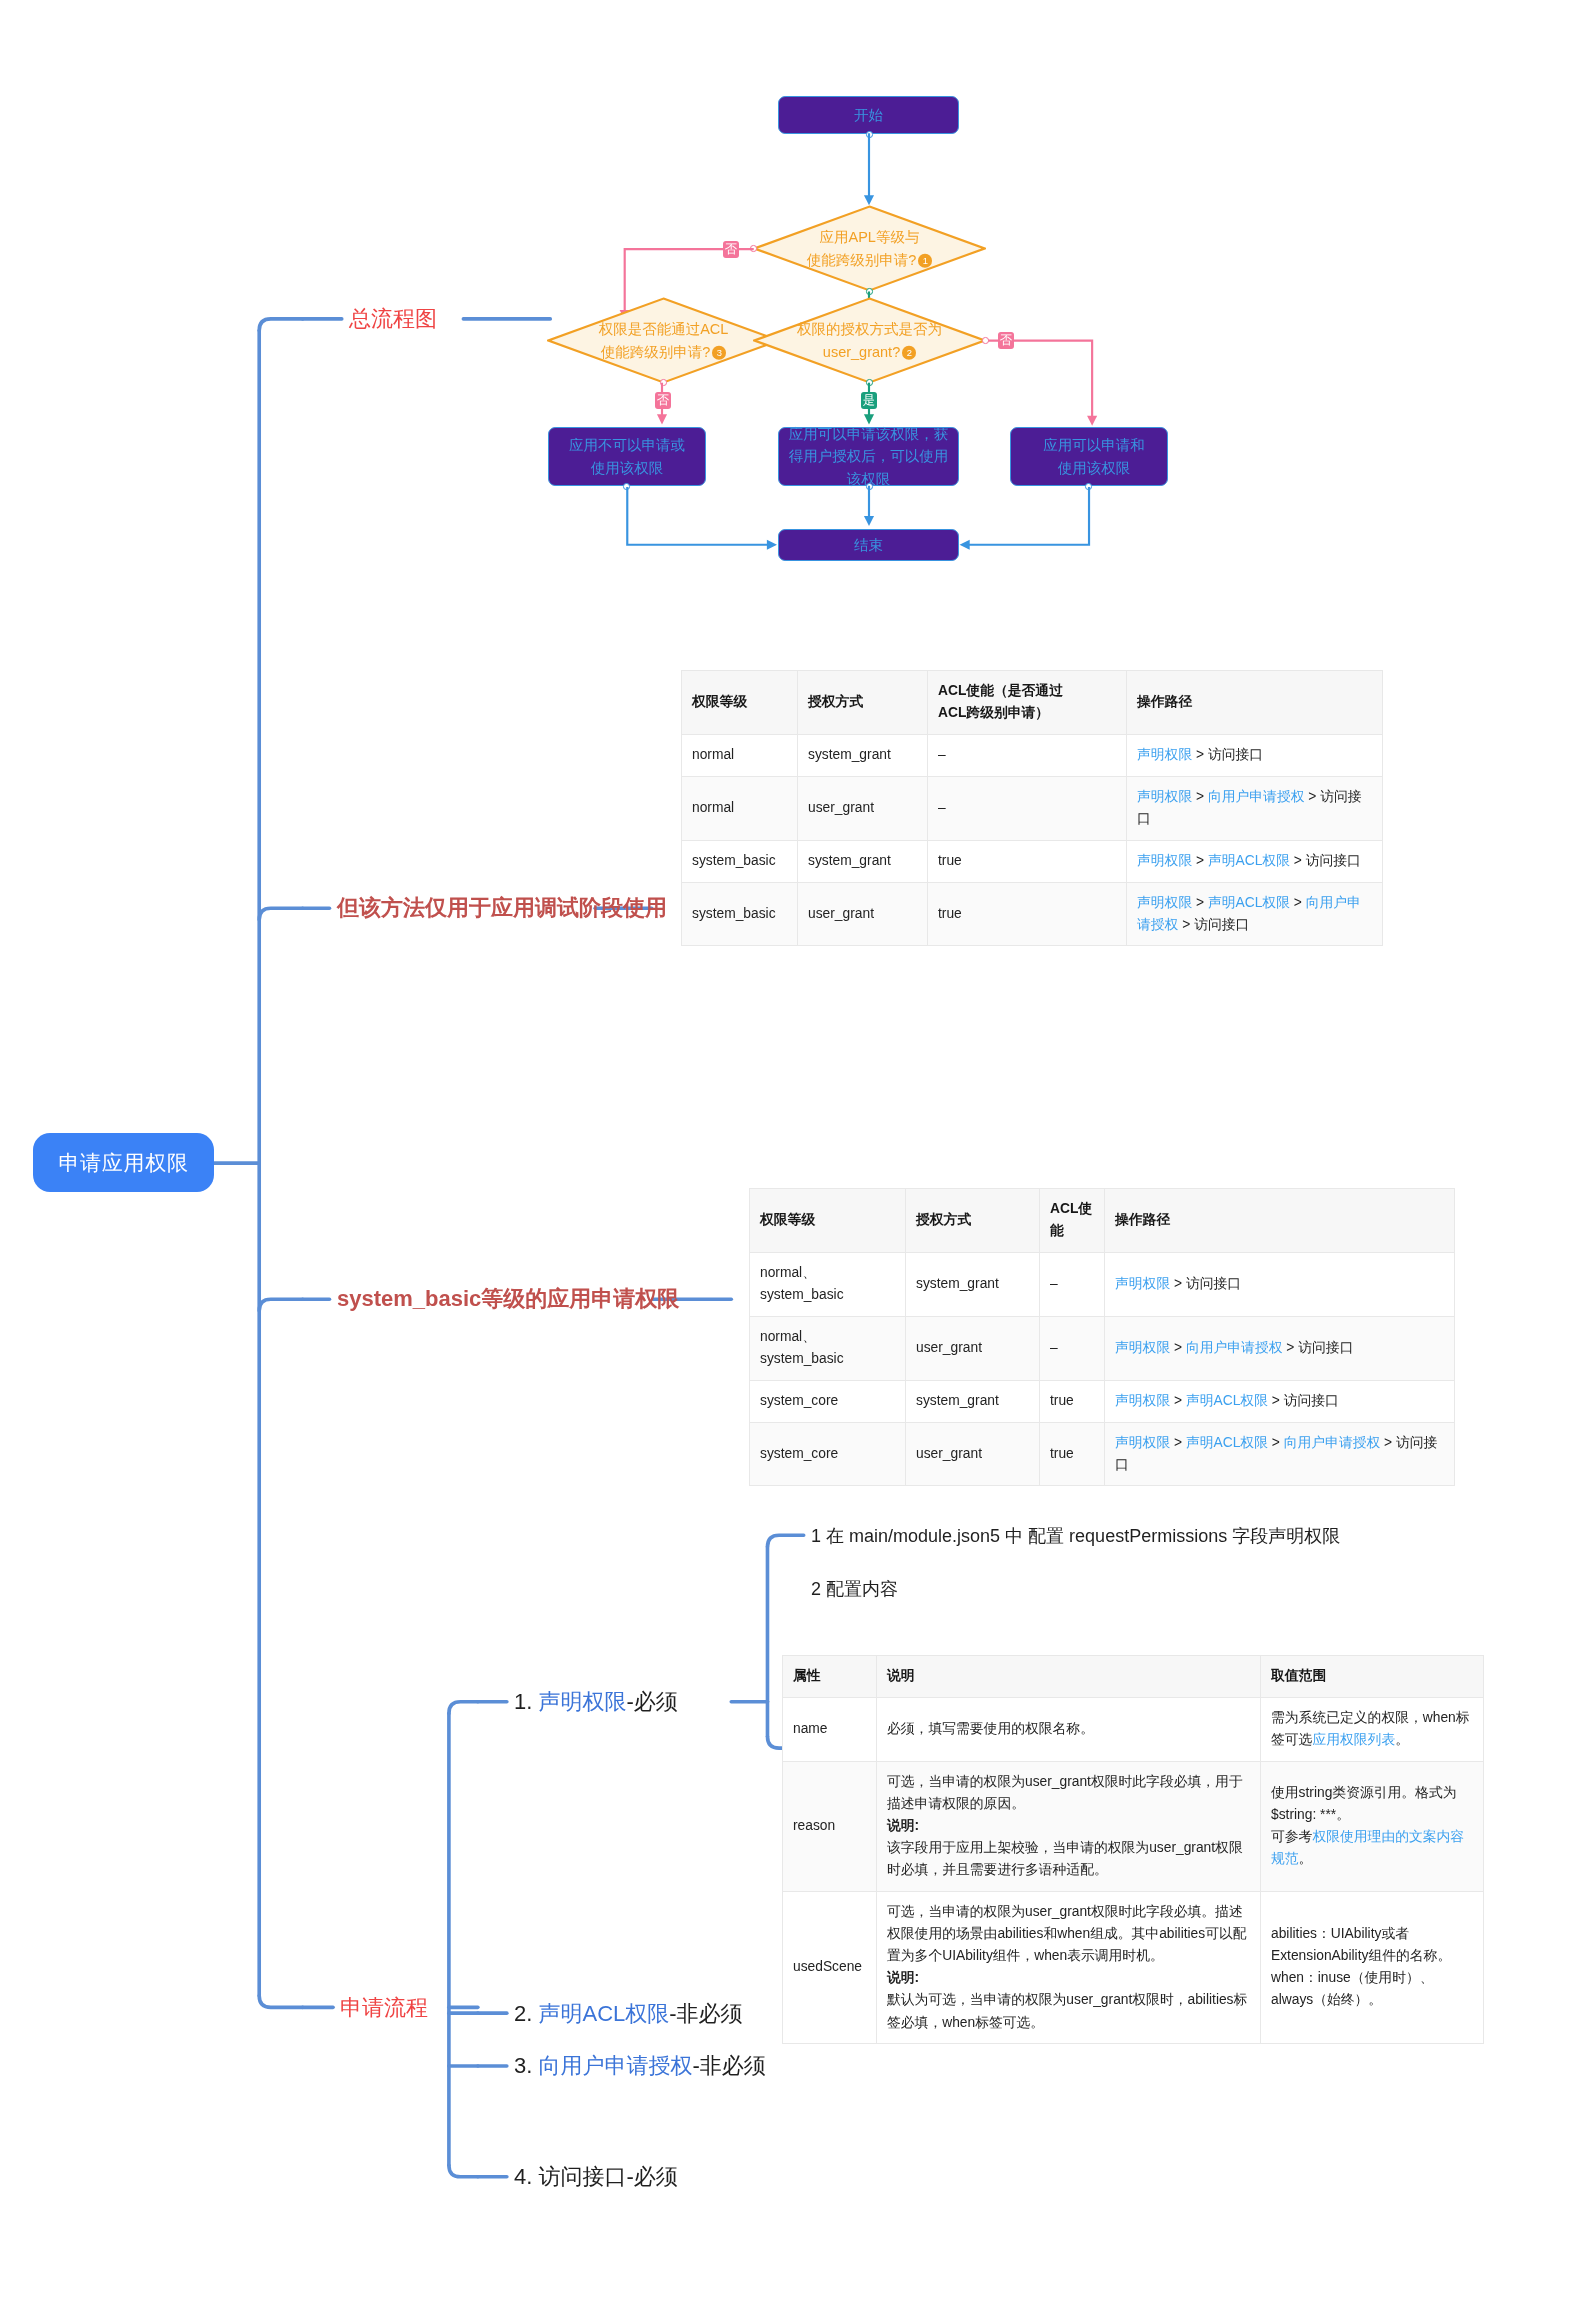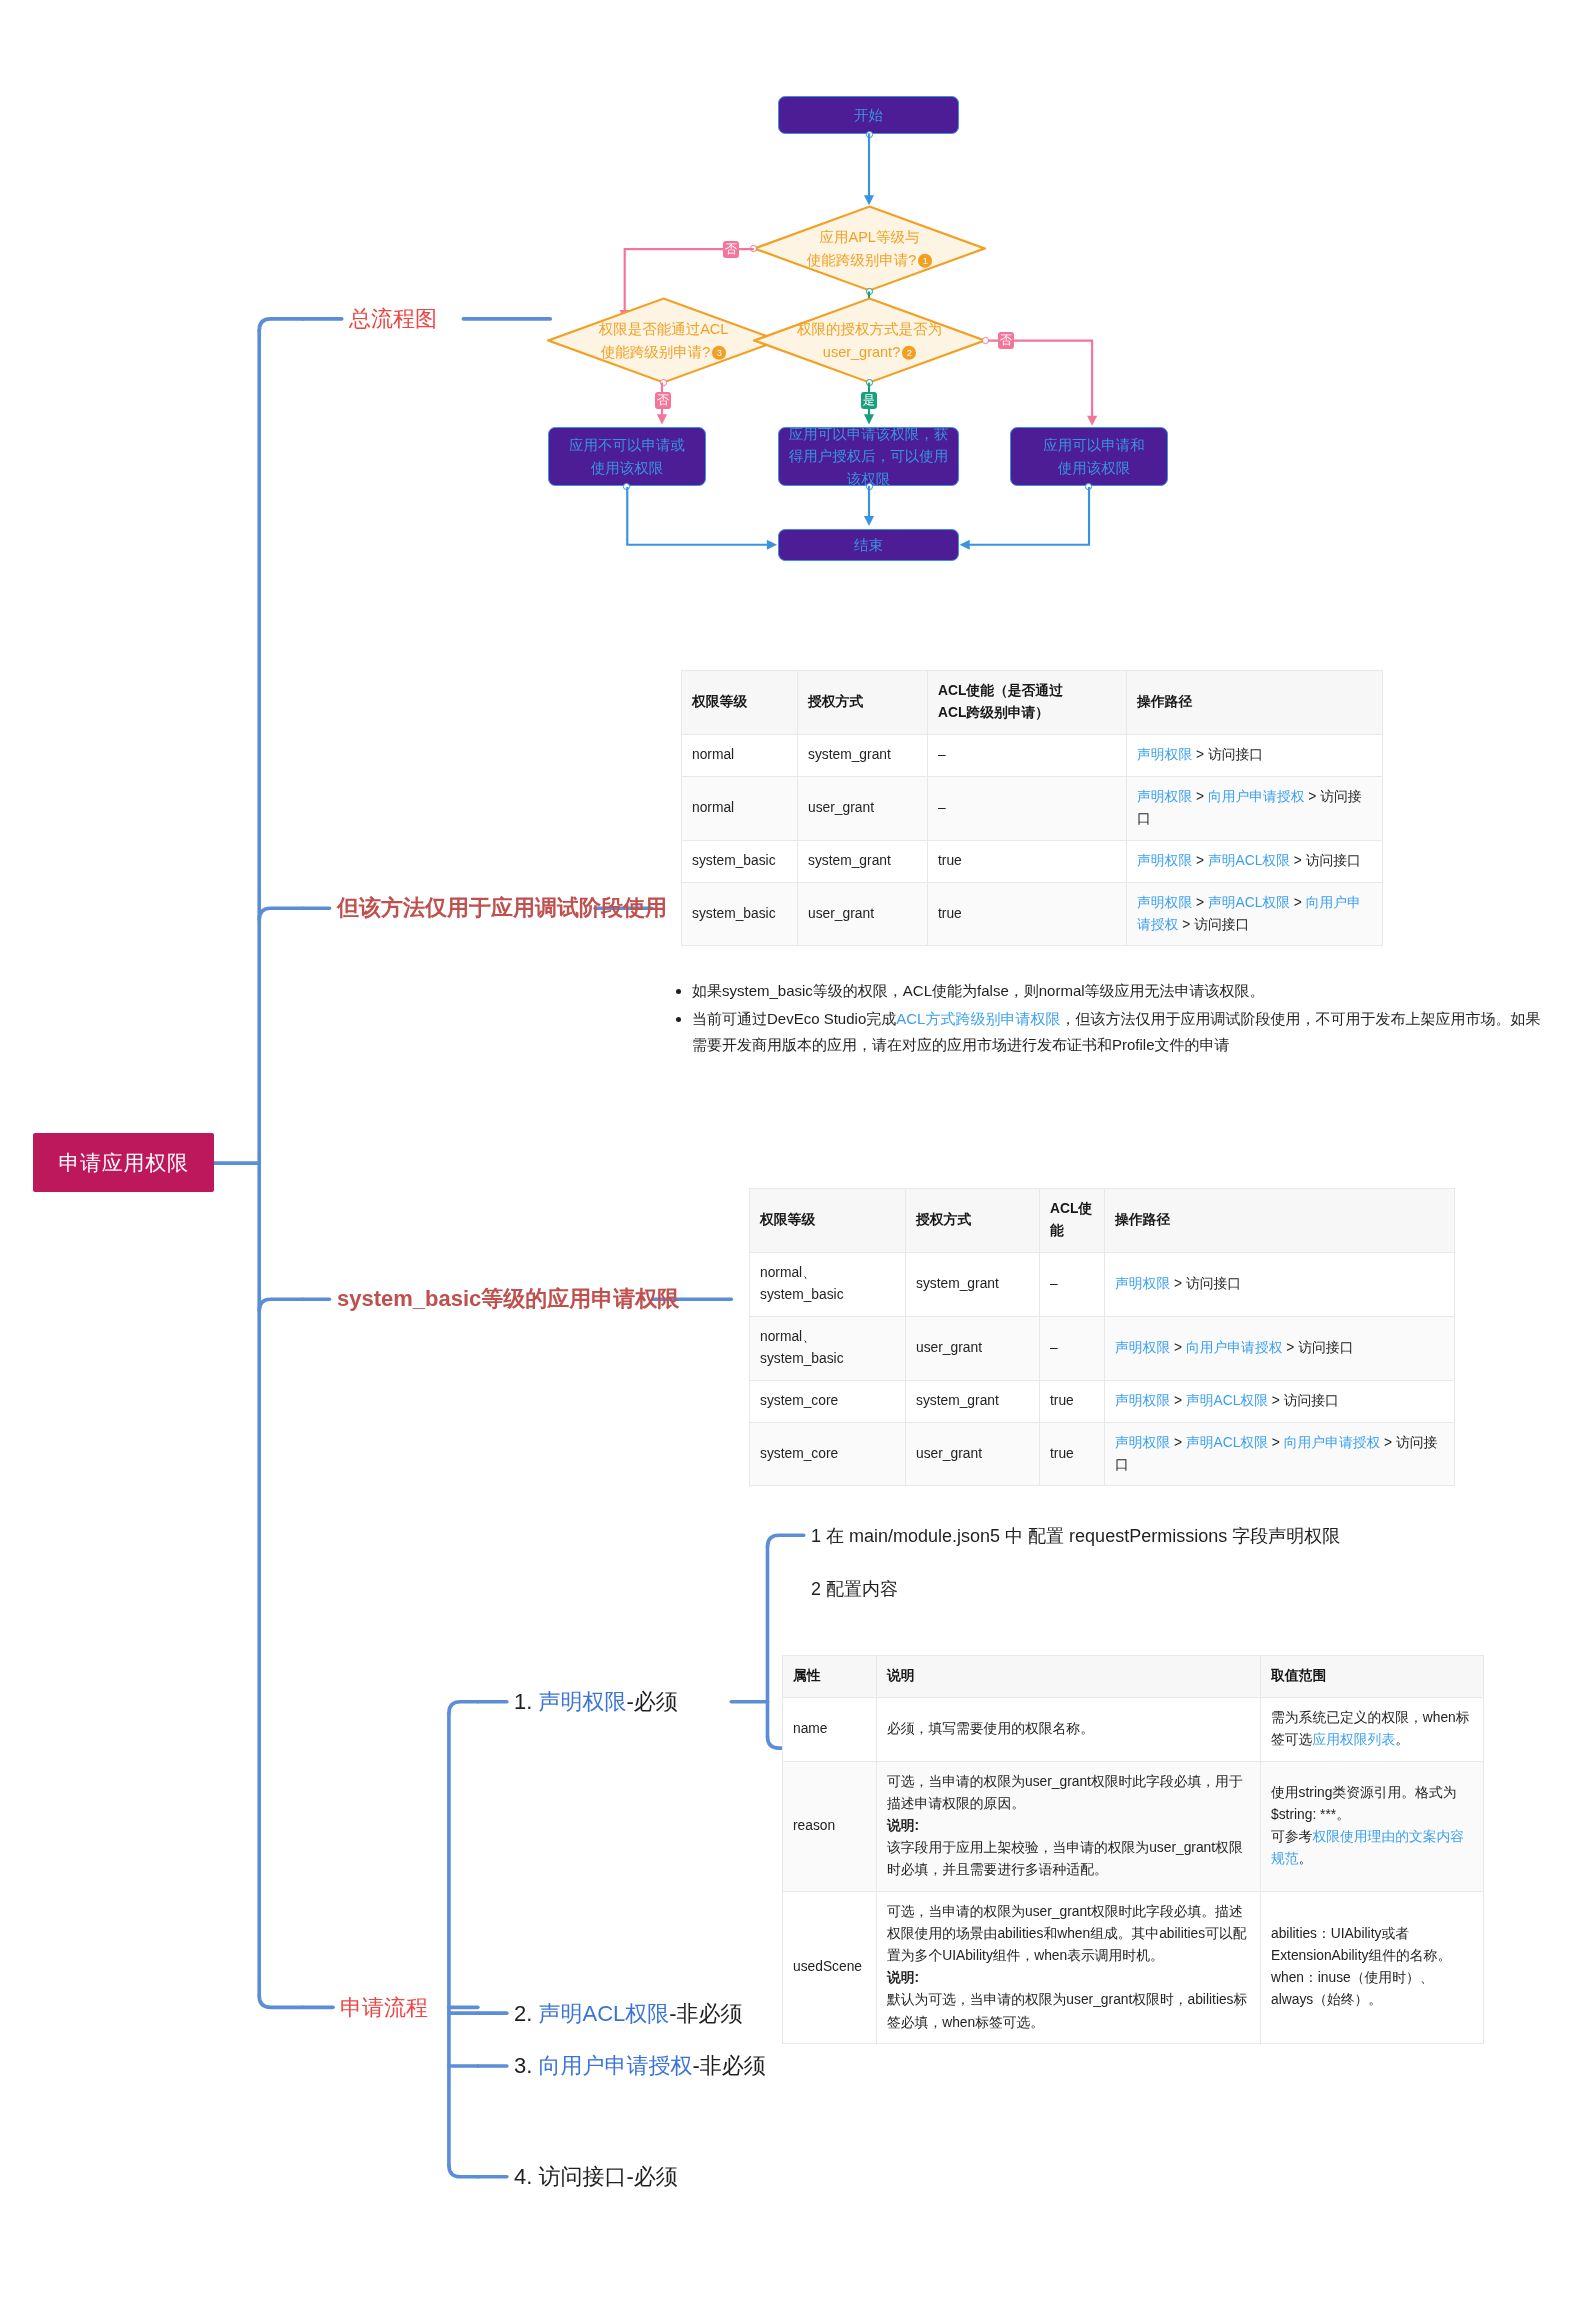--- a/index.html
+++ b/index.html
@@ -13,21 +13,21 @@
     color: #1b1b1b;
   }
   #root { position:absolute; left:0; top:0; width:1590px; height:2319px; }
 
   
   #wires { position:absolute; left:0; top:0; width:1590px; height:2319px; pointer-events:none; }
 
   
   .central-node{
     position:absolute; left:33px; top:1133px; width:181px; height:59px;
-    background:#be185d; border-radius:2px;
+    background:#3b82f6; border-radius:17px;
     display:flex; align-items:center; justify-content:center;
     color:#fff; font-size:21px; letter-spacing:0.7px;
   }
 
   
   .branch-label{ position:absolute; white-space:nowrap; }
   .branch-label.plain{ font-size:22px; color:#ef4444; }
   .branch-label.red{ font-size:22px; color:#c0504d; font-weight:bold; }
   .branch-label.step{ font-size:22px; color:#1f1f1f; }
   .branch-label.step .lk{ color:#3b74d8; }
@@ -323,26 +323,20 @@
         </tr>
         <tr>
           <td>system_basic</td>
           <td>user_grant</td>
           <td>true</td>
           <td><span class="lk">声明权限</span><span> &gt; </span><span class="lk">声明ACL权限</span><span> &gt; </span><span class="lk">向用户申请授权</span><span> &gt; </span><span>访问接口</span></td>
         </tr>
       </tbody>
   </table>
 
-  <div class="bullets" id="notes-normal" style="left:673px; top:978px; width:869px;">
-    <ul>
-        <li><span>如果system_basic等级的权限，ACL使能为false，则normal等级应用无法申请该权限。</span></li>
-        <li><span>当前可通过DevEco Studio完成</span><span class="lk">ACL方式跨级别申请权限</span><span>，但该方法仅用于应用调试阶段使用，不可用于发布上架应用市场。如果需要开发商用版本的应用，请在对应的应用市场进行发布证书和Profile文件的申请</span></li>
-      </ul>
-  </div>
 
   <table class="tbl" id="tbl-sysbasic" style="left:749px; top:1188px; width:706px;">
     <thead>
       <tr>
         <th style="width:156px;">权限等级</th>
         <th style="width:134px;">授权方式</th>
         <th style="width:65px;">ACL使<br>能</th>
         <th>操作路径</th>
       </tr>
     </thead>

